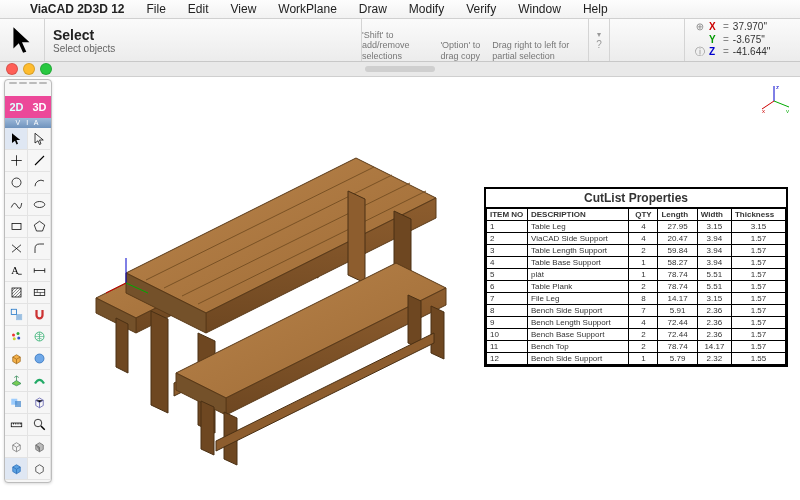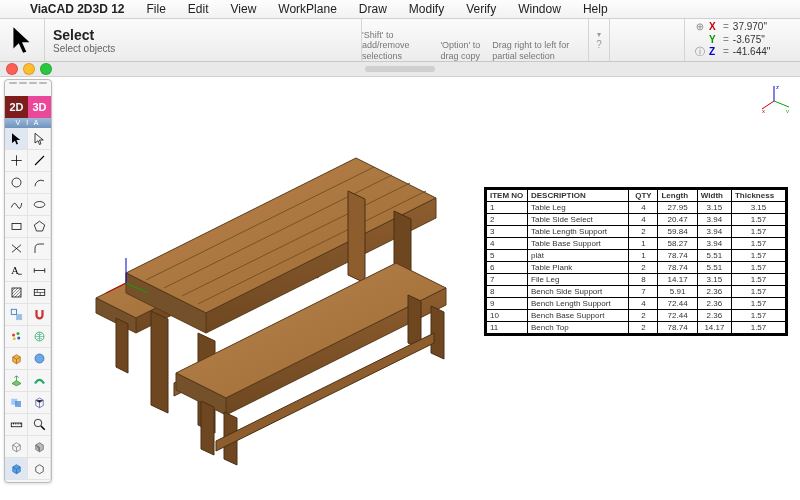--- a/index.html
+++ b/index.html
@@ -31,21 +31,21 @@
   .wred{background:#ff5f57}.wyel{background:#febc2e}.wgrn{background:#28c840}
   .winchrome .slab{position:absolute;left:50%;transform:translateX(-50%);width:70px;height:6px;border-radius:3px;background:#cfcfcf}
   
   .workspace{position:relative;height:425px;background:#fff}
   
   .palette{position:absolute;left:4px;top:2px;width:46px;background:#f6f6f6;border:1px solid #bcbcbc;border-radius:4px;box-shadow:0 1px 3px rgba(0,0,0,.15);padding-bottom:2px}
   .palette .hdr{height:12px;display:grid;grid-template-columns:repeat(4,1fr);gap:2px;padding:2px 4px}
   .palette .hdr span{height:2px;background:#bbb;border-radius:1px}
   .mode-toggle{display:flex;height:22px}
   .mode-toggle div{flex:1;display:flex;align-items:center;justify-content:center;font-weight:bold;font-size:11px}
-  .m2d{background:#7f1d1d;color:#dff}
+  .m2d{background:#ec4899;color:#dff}
   .m3d{background:#ec4899;color:#fff}
   .palette .via{height:10px;background:linear-gradient(#9fbada,#6f93bd);font-size:7px;color:#fff;text-align:center;letter-spacing:2px;line-height:10px}
   .tool-grid{display:grid;grid-template-columns:1fr 1fr}
   .tool-grid .t{height:21px;display:flex;align-items:center;justify-content:center;border:1px solid #e3e3e3;border-left:none;border-top:none;color:#1b1b1b;font-size:14px}
   .tool-grid .t svg{width:15px;height:15px}
   .tool-grid .t.blue{color:#156fc4}
   .tool-grid .t.red svg *{stroke:#c33}
   .tool-grid .t.sel{background:#dfe7f3}
   
   .render{position:absolute;left:56px;top:6px;width:420px;height:400px}
@@ -390,20 +390,21 @@
       <line x1="12" y1="18" x2="12" y2="3" stroke="#00c"></line>
         <text x="14" y="6" fill="#00c" font-size="6">z</text>
       <line x1="12" y1="18" x2="27" y2="24" stroke="#0a0"></line>
         <text x="24" y="30" fill="#0a0" font-size="6">y</text>
       <line x1="12" y1="18" x2="0" y2="26" stroke="#c00"></line>
         <text x="0" y="30" fill="#c00" font-size="6">x</text>
     </svg>
   </div>
 
   <div class="tablewrap">
+    <div class="ttitle">CutList Properties</div>
     <table class="tbl">
       <thead>
           <tr>
         <th class="no">ITEM NO</th>
         <th>DESCRIPTION</th>
         <th class="qty">QTY</th>
         <th>Length</th>
         <th>Width</th>
         <th>Thickness</th>
       </tr>
@@ -412,21 +413,21 @@
           <tr>
             <td class="no">1</td>
             <td>Table Leg</td>
             <td class="qty">4</td>
             <td class="num">27.95</td>
             <td class="num">3.15</td>
             <td class="num">3.15</td>
           </tr>
           <tr>
             <td class="no">2</td>
-            <td>Table Side Select</td>
+            <td>ViaCAD Side Support</td>
             <td class="qty">4</td>
             <td class="num">20.47</td>
             <td class="num">3.94</td>
             <td class="num">1.57</td>
           </tr>
           <tr>
             <td class="no">3</td>
             <td>Table Length Support</td>
             <td class="qty">2</td>
             <td class="num">59.84</td>
@@ -490,17 +491,25 @@
             <td class="num">1.57</td>
           </tr>
           <tr>
             <td class="no">11</td>
             <td>Bench Top</td>
             <td class="qty">2</td>
             <td class="num">78.74</td>
             <td class="num">14.17</td>
             <td class="num">1.57</td>
           </tr>
+          <tr>
+            <td class="no">12</td>
+            <td>Bench Side Support</td>
+            <td class="qty">1</td>
+            <td class="num">5.79</td>
+            <td class="num">2.32</td>
+            <td class="num">1.55</td>
+          </tr>
         </tbody>
     </table>
   </div>
 
 </div>
 
 </body></html>

